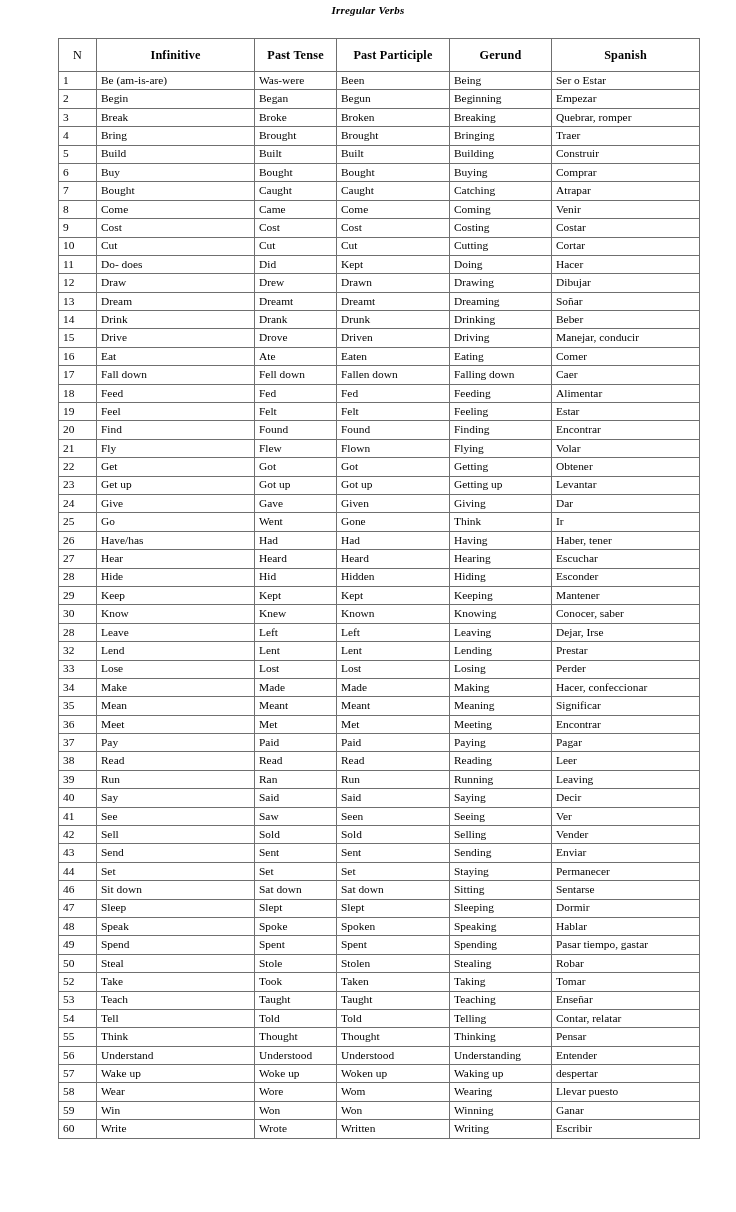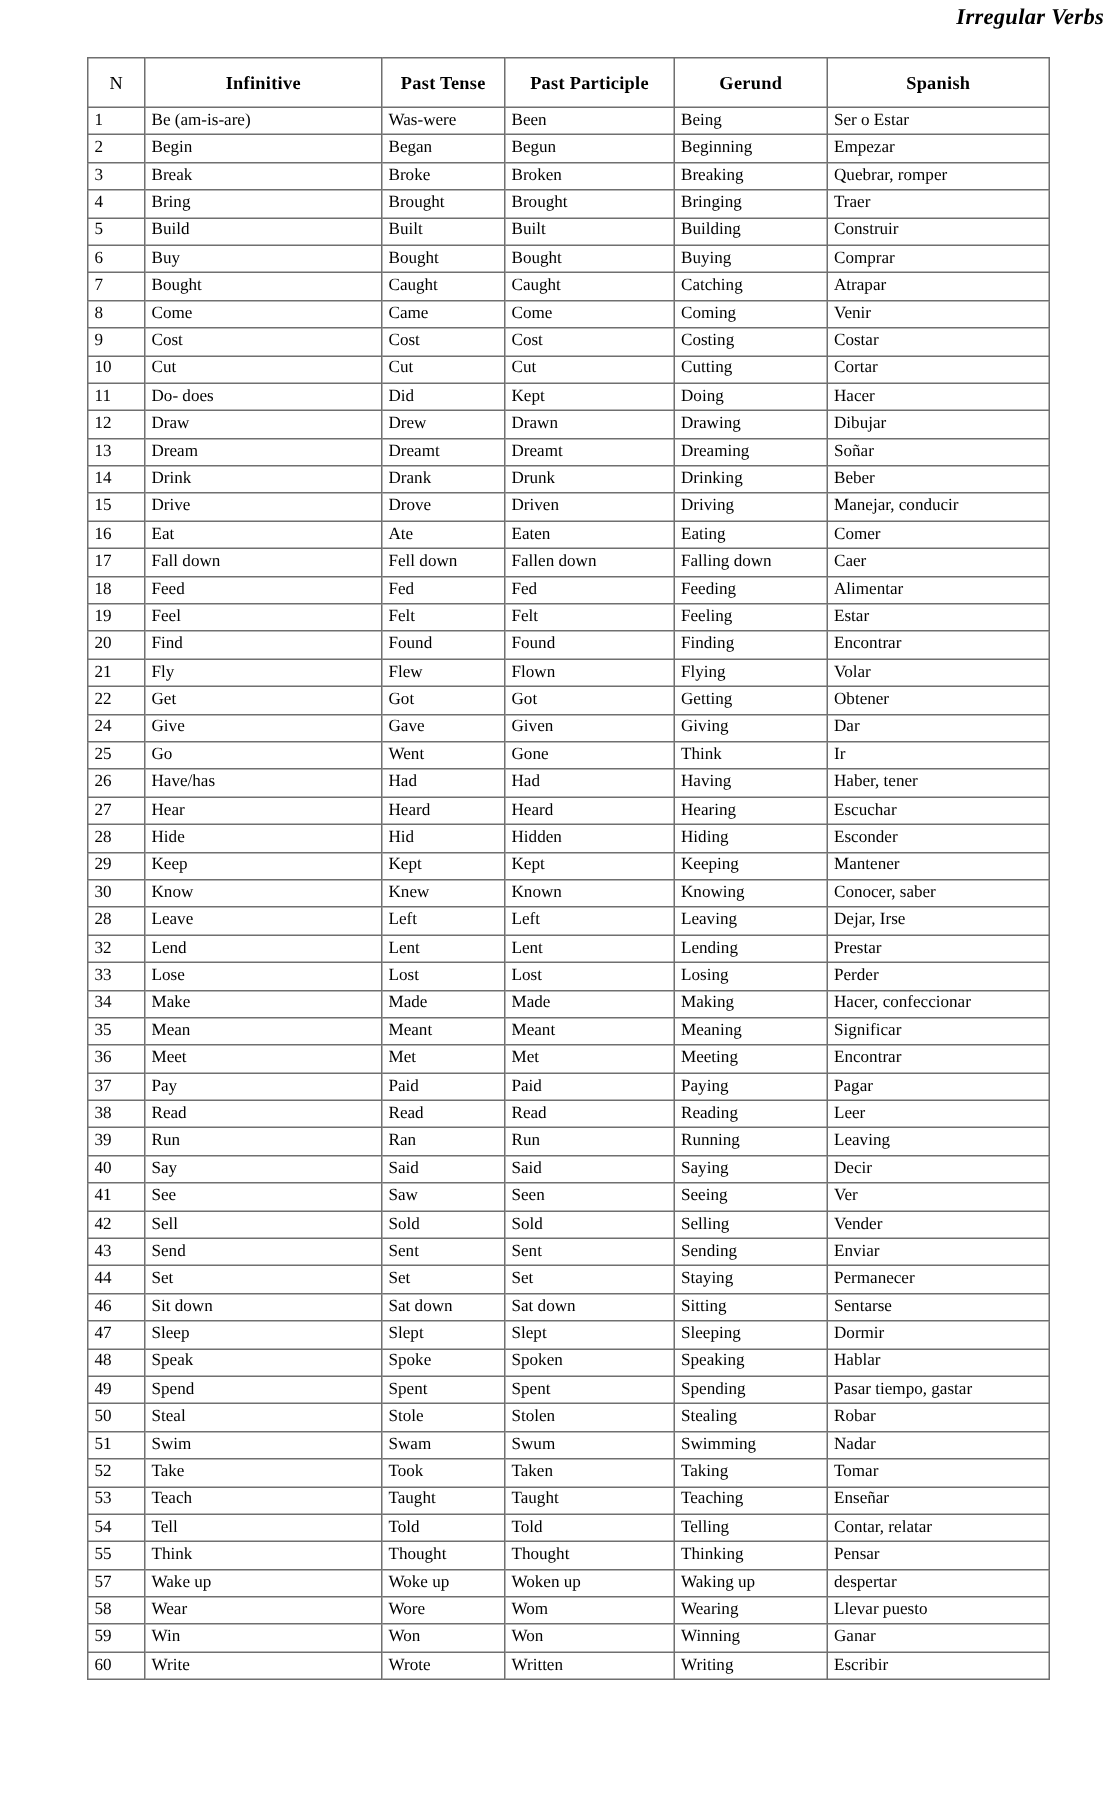--- a/index.html
+++ b/index.html
@@ -18,24 +18,24 @@
     position: relative;
     width: 736px;
     height: 1212px;
     background: #ffffff;
   }
   .doc-title {
     position: absolute;
     top: 4px;
     left: 0;
     width: 736px;
-    text-align: right;
+    text-align: center;
     font-style: italic;
     font-weight: bold;
-    font-size: 15px;
+    font-size: 11px;
     letter-spacing: 0.2px;
   }
   .table-wrap {
     position: absolute;
     left: 58px;
     top: 38px;
     width: 613px;
   }
   table.verbs {
     border-collapse: collapse;
@@ -266,20 +266,28 @@
           </tr>
           <tr>
             <td class="col-n">22</td>
             <td class="col-inf">Get</td>
             <td class="col-past">Got</td>
             <td class="col-pp">Got</td>
             <td class="col-ger">Getting</td>
             <td class="col-sp">Obtener</td>
           </tr>
           <tr>
+            <td class="col-n">23</td>
+            <td class="col-inf">Get up</td>
+            <td class="col-past">Got up</td>
+            <td class="col-pp">Got up</td>
+            <td class="col-ger">Getting  up</td>
+            <td class="col-sp">Levantar</td>
+          </tr>
+          <tr>
             <td class="col-n">24</td>
             <td class="col-inf">Give</td>
             <td class="col-past">Gave</td>
             <td class="col-pp">Given</td>
             <td class="col-ger">Giving</td>
             <td class="col-sp">Dar</td>
           </tr>
           <tr>
             <td class="col-n">25</td>
             <td class="col-inf">Go</td>
@@ -474,28 +482,20 @@
           </tr>
           <tr>
             <td class="col-n">50</td>
             <td class="col-inf">Steal</td>
             <td class="col-past">Stole</td>
             <td class="col-pp">Stolen</td>
             <td class="col-ger">Stealing</td>
             <td class="col-sp">Robar</td>
           </tr>
           <tr>
-            <td class="col-n">51</td>
-            <td class="col-inf">Swim</td>
-            <td class="col-past">Swam</td>
-            <td class="col-pp">Swum</td>
-            <td class="col-ger">Swimming</td>
-            <td class="col-sp">Nadar</td>
-          </tr>
-          <tr>
             <td class="col-n">52</td>
             <td class="col-inf">Take</td>
             <td class="col-past">Took</td>
             <td class="col-pp">Taken</td>
             <td class="col-ger">Taking</td>
             <td class="col-sp">Tomar</td>
           </tr>
           <tr>
             <td class="col-n">53</td>
             <td class="col-inf">Teach</td>
@@ -512,20 +512,28 @@
             <td class="col-ger">Telling</td>
             <td class="col-sp">Contar, relatar</td>
           </tr>
           <tr>
             <td class="col-n">55</td>
             <td class="col-inf">Think</td>
             <td class="col-past">Thought</td>
             <td class="col-pp">Thought</td>
             <td class="col-ger">Thinking</td>
             <td class="col-sp">Pensar</td>
+          </tr>
+          <tr>
+            <td class="col-n">56</td>
+            <td class="col-inf">Understand</td>
+            <td class="col-past">Understood</td>
+            <td class="col-pp">Understood</td>
+            <td class="col-ger">Understanding</td>
+            <td class="col-sp">Entender</td>
           </tr>
           <tr>
             <td class="col-n">57</td>
             <td class="col-inf">Wake up</td>
             <td class="col-past">Woke up</td>
             <td class="col-pp">Woken up</td>
             <td class="col-ger">Waking  up</td>
             <td class="col-sp">despertar</td>
           </tr>
           <tr>

